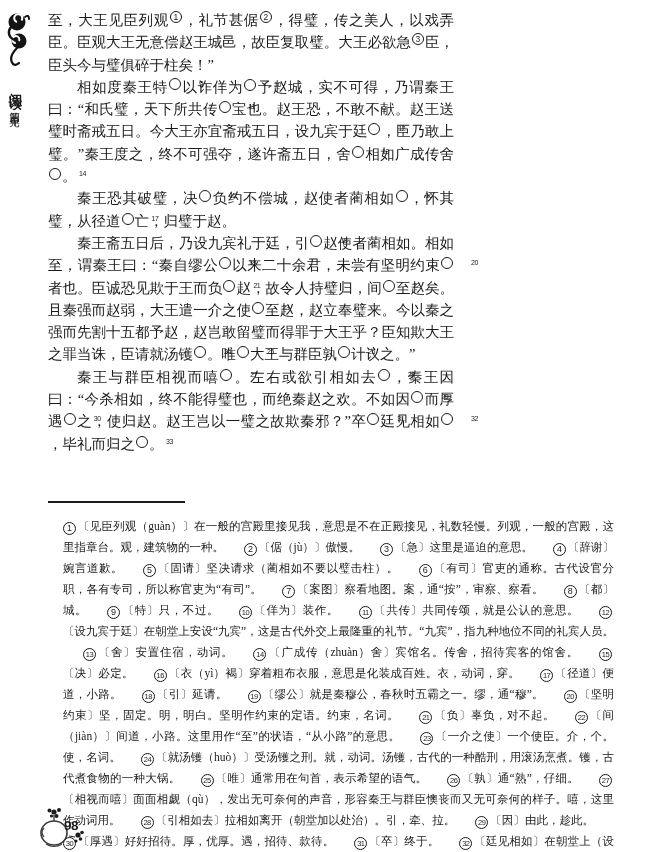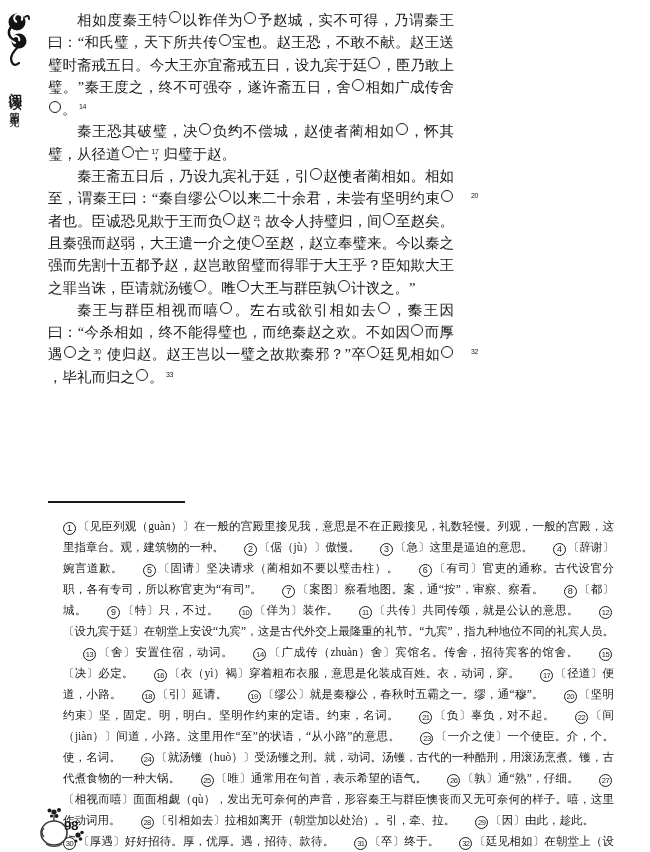--- a/index.html
+++ b/index.html
@@ -88,20 +88,21 @@
       <path d="M7,14 C3,19 5,24 9.5,26.5" stroke="#141414" stroke-width="2.5" fill="none" stroke-linecap="round"></path>
       <path d="M13,35 C8,40 5,46 9,51 M9,51 q3,2 6,-1" stroke="#141414" stroke-width="2.2" fill="none" stroke-linecap="round"></path>
     </svg>
   </div>
 
   <div class="sidebar-label">
     <span class="section">阅读</span><span class="dot">·</span><span class="unit">第四单元</span>
   </div>
 
   <div class="main-text">
+      <p><span>至，大王见臣列观</span><span class="circ sup">1</span><span>，礼节甚倨</span><span class="circ sup">2</span><span>，得璧，传之美人，以戏弄臣。臣观大王无意偿赵王城邑，故臣复取璧。大王必欲急</span><span class="circ sup">3</span><span>臣，臣头今与璧俱碎于柱矣！”</span></p>
       <p class="indent"><span>相如度秦王特</span><span class="circ sup">9</span><span>以诈佯为</span><span class="circ sup two">10</span><span>予赵城，实不可得，乃谓秦王曰：“和氏璧，天下所共传</span><span class="circ sup two">11</span><span>宝也。赵王恐，不敢不献。赵王送璧时斋戒五日。今大王亦宜斋戒五日，设九宾于廷</span><span class="circ sup two">12</span><span>，臣乃敢上璧。”秦王度之，终不可强夺，遂许斋五日，舍</span><span class="circ sup two">13</span><span>相如广成传舍</span><span class="circ sup two">14</span><span>。</span></p>
       <p class="indent"><span>秦王恐其破璧，决</span><span class="circ sup two">15</span><span>负约不偿城，赵使者蔺相如</span><span class="circ sup two">16</span><span>，怀其璧，从径道</span><span class="circ sup two">17</span><span>亡，归璧于赵。</span></p>
       <p class="indent"><span>秦王斋五日后，乃设九宾礼于廷，引</span><span class="circ sup two">18</span><span>赵使者蔺相如。相如至，谓秦王曰：“秦自缪公</span><span class="circ sup two">19</span><span>以来二十余君，未尝有坚明约束</span><span class="circ sup two">20</span><span>者也。臣诚恐见欺于王而负</span><span class="circ sup two">21</span><span>赵，故令人持璧归，间</span><span class="circ sup two">22</span><span>至赵矣。且秦强而赵弱，大王遣一介之使</span><span class="circ sup two">23</span><span>至赵，赵立奉璧来。今以秦之强而先割十五都予赵，赵岂敢留璧而得罪于大王乎？臣知欺大王之罪当诛，臣请就汤镬</span><span class="circ sup two">24</span><span>。唯</span><span class="circ sup two">25</span><span>大王与群臣孰</span><span class="circ sup two">26</span><span>计议之。”</span></p>
       <p class="indent"><span>秦王与群臣相视而嘻</span><span class="circ sup two">27</span><span>。左右或欲引相如去</span><span class="circ sup two">28</span><span>，秦王因曰：“今杀相如，终不能得璧也，而绝秦赵之欢。不如因</span><span class="circ sup two">29</span><span>而厚遇</span><span class="circ sup two">30</span><span>之，使归赵。赵王岂以一璧之故欺秦邪？”卒</span><span class="circ sup two">31</span><span>廷见相如</span><span class="circ sup two">32</span><span>，毕礼而归之</span><span class="circ sup two">33</span><span>。</span></p>
     </div>
 
   <div class="fn-divider"></div>
 
   <div class="footnotes">
     <p><span class="circ fn">1</span><span>〔见臣列观（guàn）〕在一般的宫殿里接见我，意思是不在正殿接见，礼数轻慢。列观，一般的宫殿，这里指章台。观，建筑物的一种。</span><span class="fn-gap"></span><span class="circ fn">2</span><span>〔倨（jù）〕傲慢。</span><span class="fn-gap"></span><span class="circ fn">3</span><span>〔急〕这里是逼迫的意思。</span><span class="fn-gap"></span><span class="circ fn">4</span><span>〔辞谢〕婉言道歉。</span><span class="fn-gap"></span><span class="circ fn">5</span><span>〔固请〕坚决请求（蔺相如不要以璧击柱）。</span><span class="fn-gap"></span><span class="circ fn">6</span><span>〔有司〕官吏的通称。古代设官分职，各有专司，所以称官吏为“有司”。</span><span class="fn-gap"></span><span class="circ fn">7</span><span>〔案图〕察看地图。案，通“按”，审察、察看。</span><span class="fn-gap"></span><span class="circ fn">8</span><span>〔都〕城。</span><span class="fn-gap"></span><span class="circ fn">9</span><span>〔特〕只，不过。</span><span class="fn-gap"></span><span class="circ fn two">10</span><span>〔佯为〕装作。</span><span class="fn-gap"></span><span class="circ fn two">11</span><span>〔共传〕共同传颂，就是公认的意思。</span><span class="fn-gap"></span><span class="circ fn two">12</span><span>〔设九宾于廷〕在朝堂上安设“九宾”，这是古代外交上最隆重的礼节。“九宾”，指九种地位不同的礼宾人员。</span><span class="fn-gap"></span><span class="circ fn two">13</span><span>〔舍〕安置住宿，动词。</span><span class="fn-gap"></span><span class="circ fn two">14</span><span>〔广成传（zhuàn）舍〕宾馆名。传舍，招待宾客的馆舍。</span><span class="fn-gap"></span><span class="circ fn two">15</span><span>〔决〕必定。</span><span class="fn-gap"></span><span class="circ fn two">16</span><span>〔衣（yì）褐〕穿着粗布衣服，意思是化装成百姓。衣，动词，穿。</span><span class="fn-gap"></span><span class="circ fn two">17</span><span>〔径道〕便道，小路。</span><span class="fn-gap"></span><span class="circ fn two">18</span><span>〔引〕延请。</span><span class="fn-gap"></span><span class="circ fn two">19</span><span>〔缪公〕就是秦穆公，春秋时五霸之一。缪，通“穆”。</span><span class="fn-gap"></span><span class="circ fn two">20</span><span>〔坚明约束〕坚，固定。明，明白。坚明作约束的定语。约束，名词。</span><span class="fn-gap"></span><span class="circ fn two">21</span><span>〔负〕辜负，对不起。</span><span class="fn-gap"></span><span class="circ fn two">22</span><span>〔间（jiàn）〕间道，小路。这里用作“至”的状语，“从小路”的意思。</span><span class="fn-gap"></span><span class="circ fn two">23</span><span>〔一介之使〕一个使臣。介，个。使，名词。</span><span class="fn-gap"></span><span class="circ fn two">24</span><span>〔就汤镬（huò）〕受汤镬之刑。就，动词。汤镬，古代的一种酷刑，用滚汤烹煮。镬，古代煮食物的一种大锅。</span><span class="fn-gap"></span><span class="circ fn two">25</span><span>〔唯〕通常用在句首，表示希望的语气。</span><span class="fn-gap"></span><span class="circ fn two">26</span><span>〔孰〕通“熟”，仔细。</span><span class="fn-gap"></span><span class="circ fn two">27</span><span>〔相视而嘻〕面面相觑（qù），发出无可奈何的声音，形容秦王与群臣懊丧而又无可奈何的样子。嘻，这里作动词用。</span><span class="fn-gap"></span><span class="circ fn two">28</span><span>〔引相如去〕拉相如离开（朝堂加以处治）。引，牵、拉。</span><span class="fn-gap"></span><span class="circ fn two">29</span><span>〔因〕由此，趁此。</span><span class="fn-gap"></span><span class="circ fn two">30</span><span>〔厚遇〕好好招待。厚，优厚。遇，招待、款待。</span><span class="fn-gap"></span><span class="circ fn two">31</span><span>〔卒〕终于。</span><span class="fn-gap"></span><span class="circ fn two">32</span><span>〔廷见相如〕在朝堂上（设九宾之礼）见相如。</span><span class="fn-gap"></span></p>

